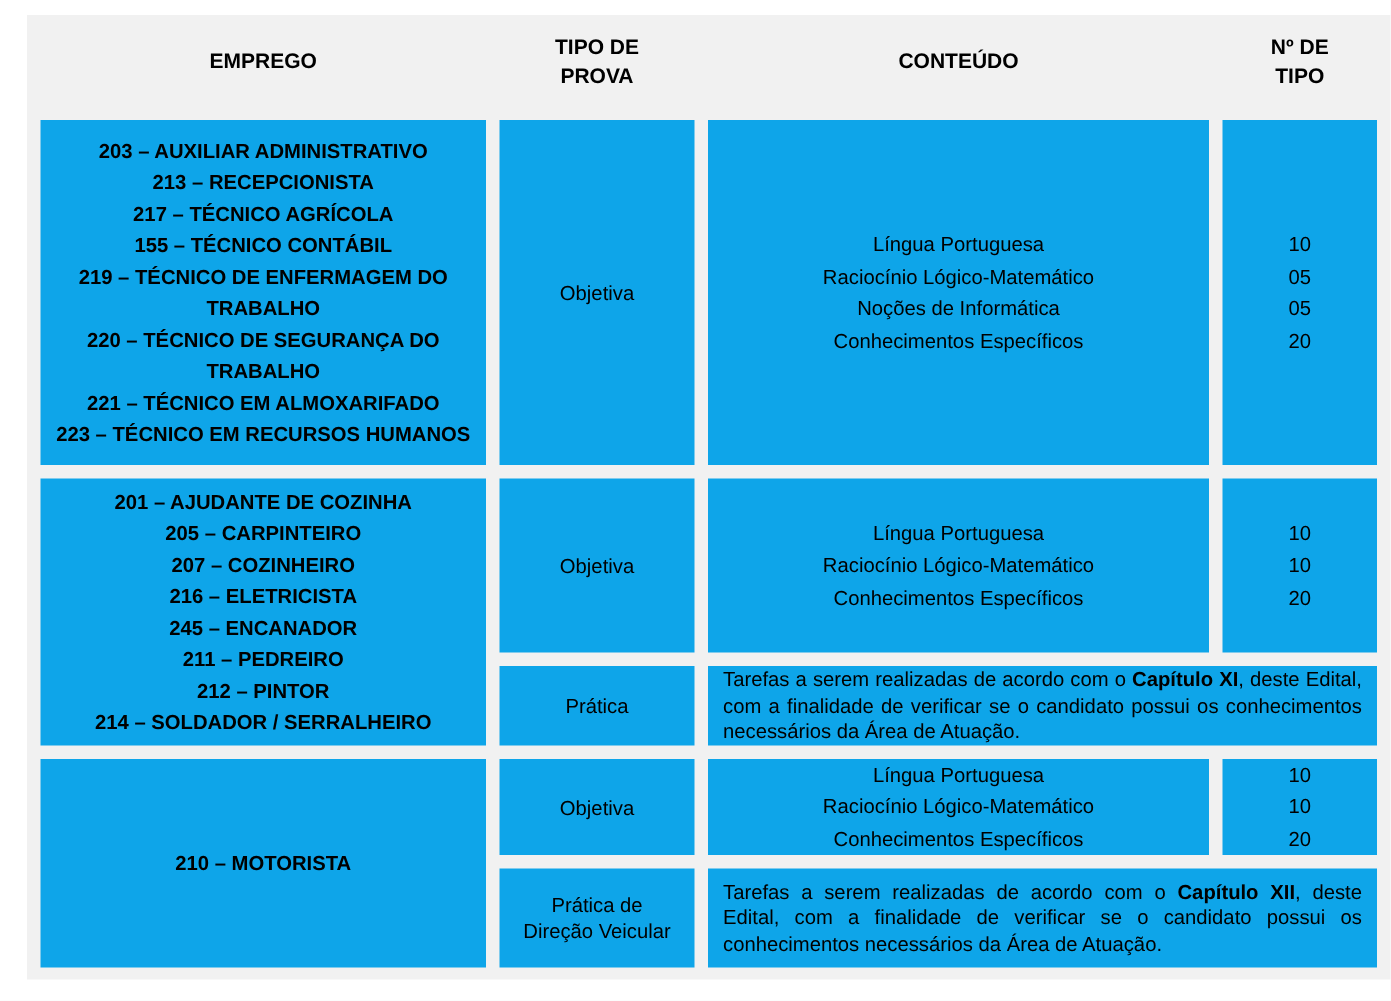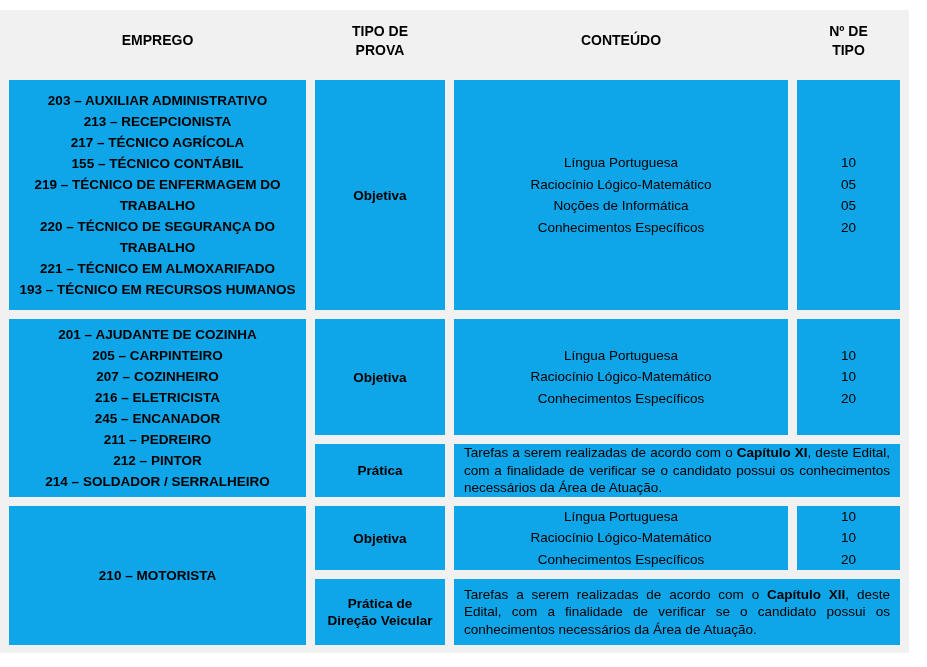--- a/index.html
+++ b/index.html
@@ -7,21 +7,21 @@
     padding: 0;
     background: #ffffff;
     width: 927px;
     height: 667px;
     overflow: hidden;
     font-family: "Liberation Sans", sans-serif;
     color: #000;
   }
   .panel {
     position: absolute;
-    left: 0;
+    left: 18px;
     top: 10px;
     display: grid;
     grid-template-columns: 297px 130px 334px 103px;
     grid-template-rows: 61px 230px 116px 53px 64px 66px;
     gap: 9px;
     padding: 0 9px 8px 9px;
     background: #f1f1f1;
   }
   .cell {
     background: #0ea5e9;
@@ -43,21 +43,21 @@
     font-weight: bold;
     font-size: 13.5px;
     line-height: 21px;
   }
   .line {
     font-weight: normal;
     font-size: 13.5px;
     line-height: 21.5px;
   }
   .tipo {
-    font-weight: bold;
+    font-weight: normal;
     font-size: 13.5px;
     line-height: 17px;
     white-space: pre-line;
   }
   .g2-emprego { grid-row: 3 / 5; grid-column: 1; }
   .g3-emprego { grid-row: 5 / 7; grid-column: 1; align-items: center; }
   .para-span { grid-column: 3 / 5; }
   .para {
     align-items: flex-end;
     padding: 0 10px;
@@ -83,21 +83,21 @@
 TIPO</div>
 
   <div class="cell emprego">
     <div class="job">203 – AUXILIAR ADMINISTRATIVO</div>
     <div class="job">213 – RECEPCIONISTA</div>
     <div class="job">217 – TÉCNICO AGRÍCOLA</div>
     <div class="job">155 – TÉCNICO CONTÁBIL</div>
     <div class="job">219 – TÉCNICO DE ENFERMAGEM DO TRABALHO</div>
     <div class="job">220 – TÉCNICO DE SEGURANÇA DO TRABALHO</div>
     <div class="job">221 – TÉCNICO EM ALMOXARIFADO</div>
-    <div class="job">193 – TÉCNICO EM RECURSOS HUMANOS</div>
+    <div class="job">223 – TÉCNICO EM RECURSOS HUMANOS</div>
   </div>
   <div class="cell tipo">Objetiva</div>
   <div class="cell">
     <div class="line">Língua Portuguesa</div>
     <div class="line">Raciocínio Lógico-Matemático</div>
     <div class="line">Noções de Informática</div>
     <div class="line">Conhecimentos Específicos</div>
   </div>
   <div class="cell">
     <div class="line">10</div>

